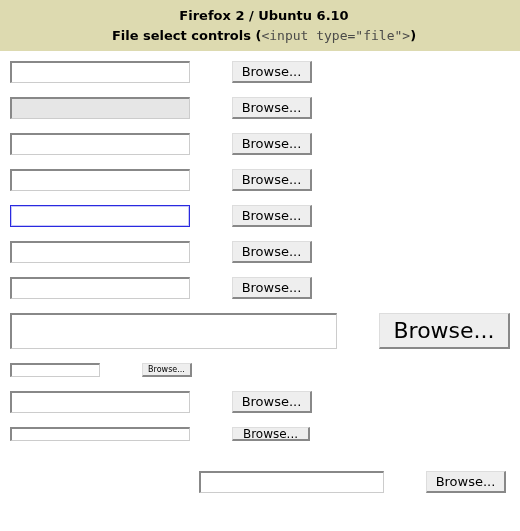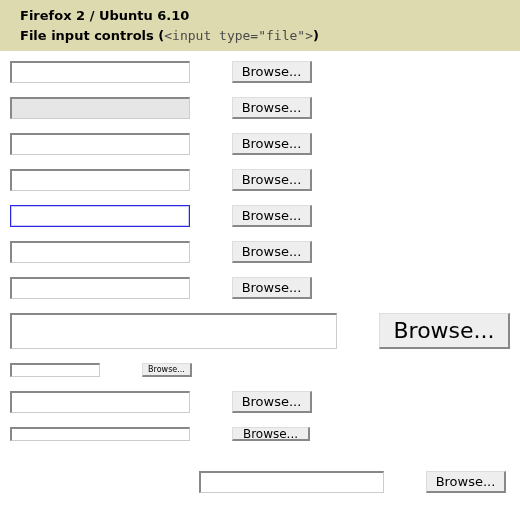--- a/index.html
+++ b/index.html
@@ -1,15 +1,15 @@
 <!DOCTYPE html>
 <html><head>
   <meta charset="utf-8">
   <style>
-    * { margin: 0; padding: 0; box-sizing: border-box; }
+    * { margin: 0; padding: 0; box-sizing: border-box; text-align: center; }
     body {
       font-family: "DejaVu Sans", Verdana, sans-serif;
       font-size: 13px;
       color: #000;
       width: 520px;
       background: #fff;
     }
     .header {
       background: #dddab0;
       padding: 6px 12px 6px 20px;
@@ -102,21 +102,21 @@
     .row.right .file-text {
       width: 185px;
     }
   </style>
 </head>
 <body>
 
 <div class="header">
   <div class="title">Firefox 2 / Ubuntu 6.10</div>
   <div class="subtitle">
-    <span>File input controls (</span><span class="code">&lt;input type="file"&gt;</span><span>)</span>
+    <span>File select controls (</span><span class="code">&lt;input type="file"&gt;</span><span>)</span>
   </div>
 </div>
 
 <div class="content">
 
   <div class="row">
     <div class="file-text"></div>
     <div class="file-btn">Browse...</div>
   </div>
 

